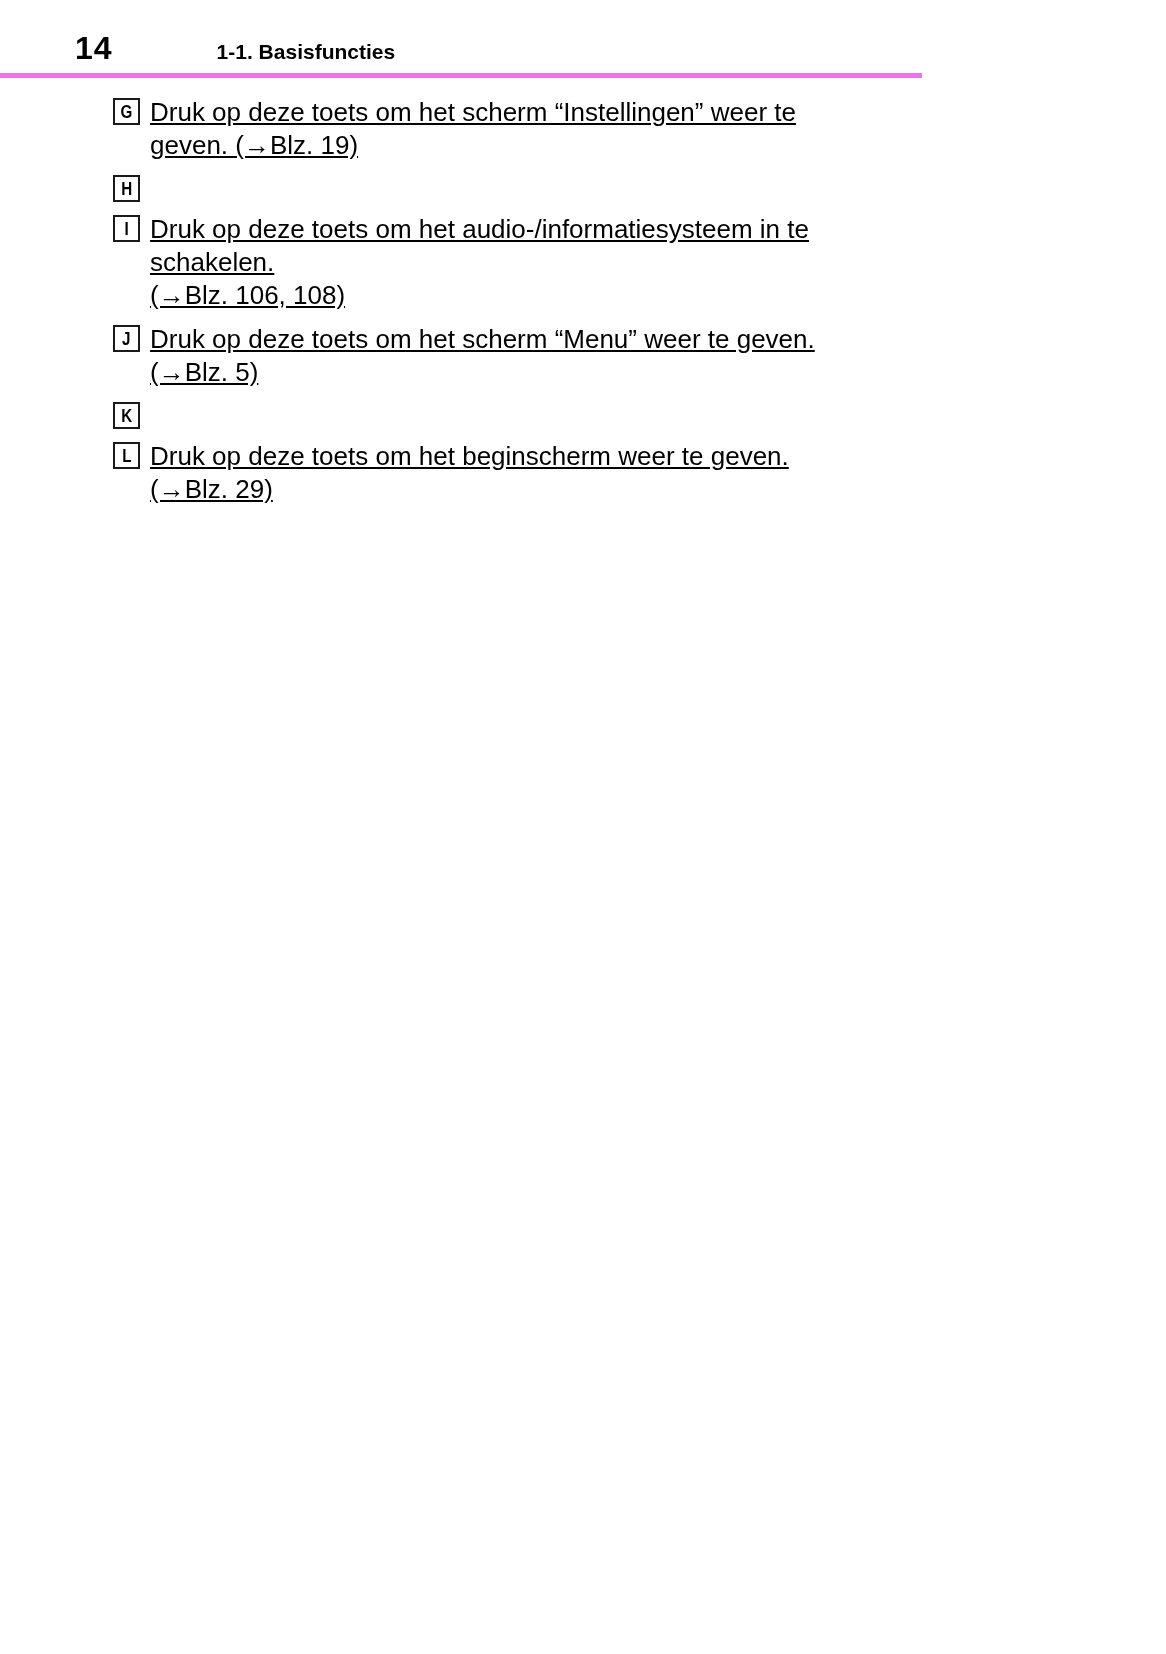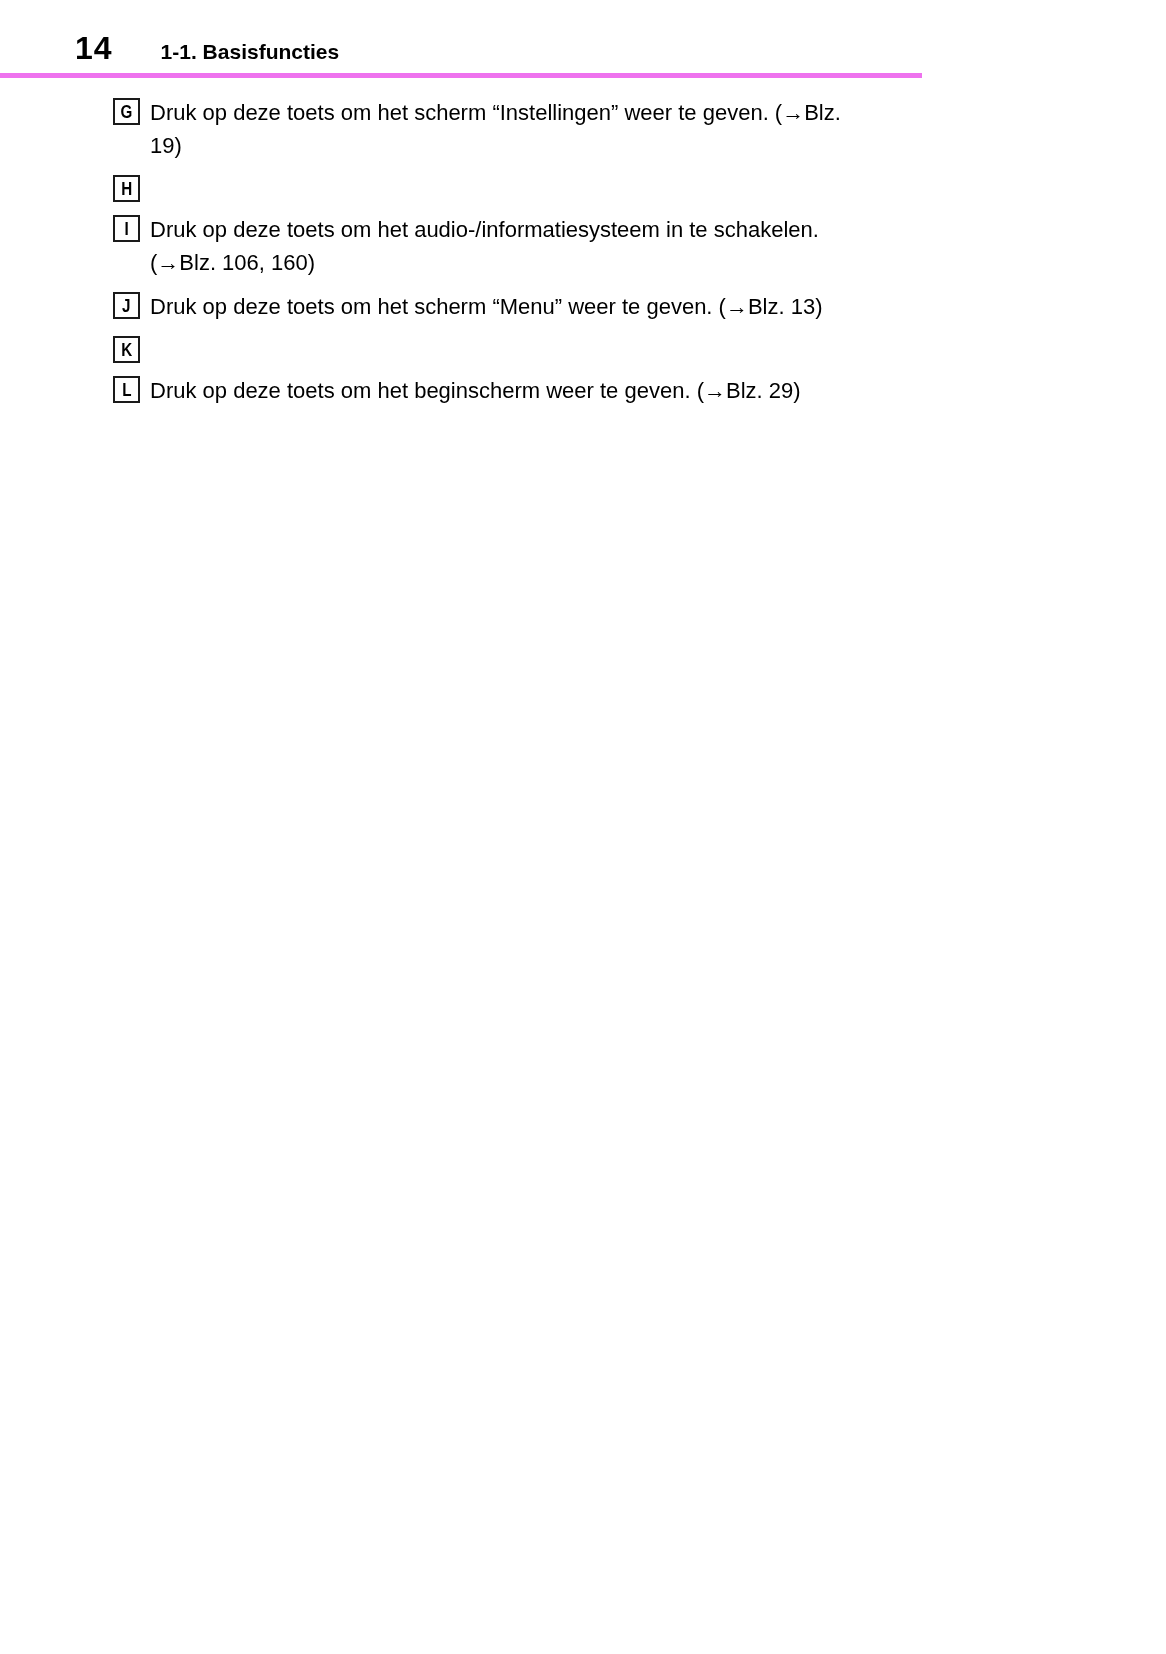--- a/index.html
+++ b/index.html
@@ -23,21 +23,21 @@
     height: 73px;
   }
   .page-number {
     font-size: 32px;
     font-weight: bold;
     letter-spacing: 1px;
   }
   .section-title {
     font-size: 21px;
     font-weight: bold;
-    margin-left: 48px;
+    margin-left: 104px;
   }
   .accent-rule {
     width: 100%;
     height: 5px;
     
   }
   .content {
     padding: 18px 60px 60px 113px;
   }
   .item {
@@ -57,24 +57,25 @@
     margin-right: 10px;
     font-weight: bold;
     font-size: 19px;
     line-height: 1;
   }
   .keybox .key-letter {
     display: inline-block;
     transform: scaleX(0.8);
   }
   .item-text {
-    font-size: 22px;
+    font-size: 26px;
     line-height: 33px;
     white-space: pre-line;
     max-width: 905px;
+    text-decoration: underline;
   }
 </style>
 </head>
 <body>
 
 <div class="page">
 
   <header class="page-header">
     <span class="page-number" data-bind="header.page_number">14</span>
     <span class="section-title" data-bind="header.section_title">1-1. Basisfuncties</span>
@@ -95,28 +96,28 @@
       <span class="keybox">
           <span class="key-letter" data-bind="items.1.key">H</span>
         </span>
     </div>
 
     <div class="item">
       <span class="keybox">
           <span class="key-letter" data-bind="items.2.key">I</span>
         </span>
       <span class="item-text" data-bind="items.2.text">Druk op deze toets om het audio-/informatiesysteem in te schakelen.
-(→Blz. 106, 160)</span>
+(→Blz. 106, 108)</span>
     </div>
 
     <div class="item">
       <span class="keybox">
           <span class="key-letter" data-bind="items.3.key">J</span>
         </span>
-      <span class="item-text" data-bind="items.3.text">Druk op deze toets om het scherm “Menu” weer te geven. (→Blz. 13)</span>
+      <span class="item-text" data-bind="items.3.text">Druk op deze toets om het scherm “Menu” weer te geven. (→Blz. 5)</span>
     </div>
 
     <div class="item">
       <span class="keybox">
           <span class="key-letter" data-bind="items.4.key">K</span>
         </span>
     </div>
 
     <div class="item">
       <span class="keybox">

